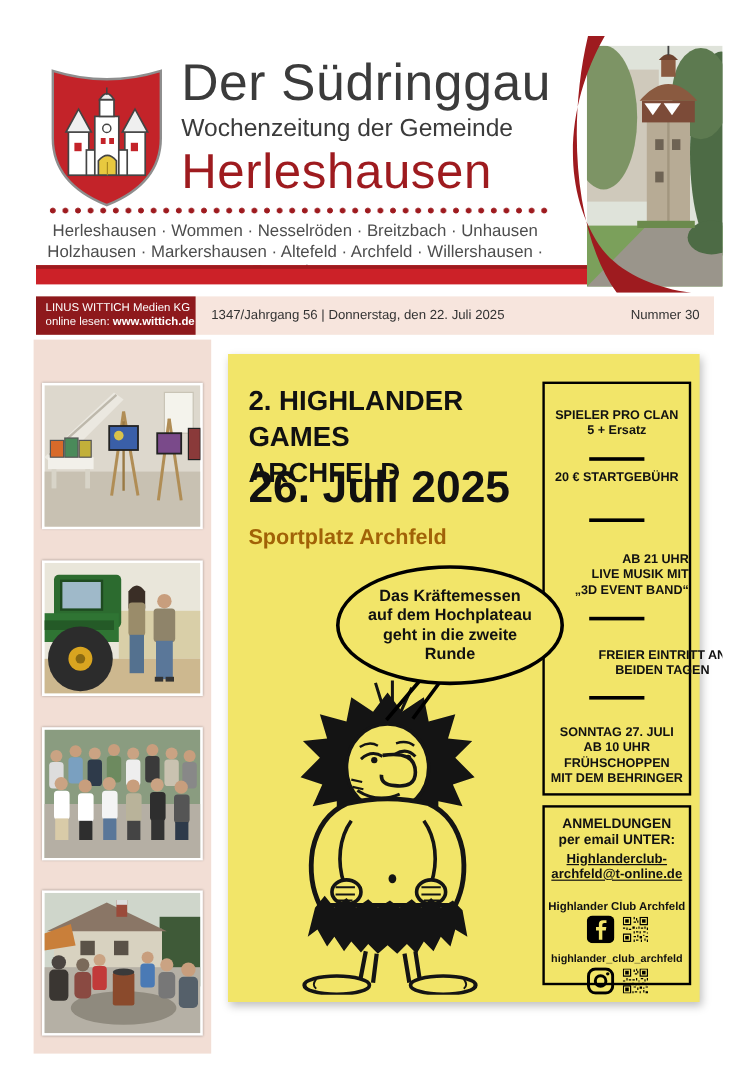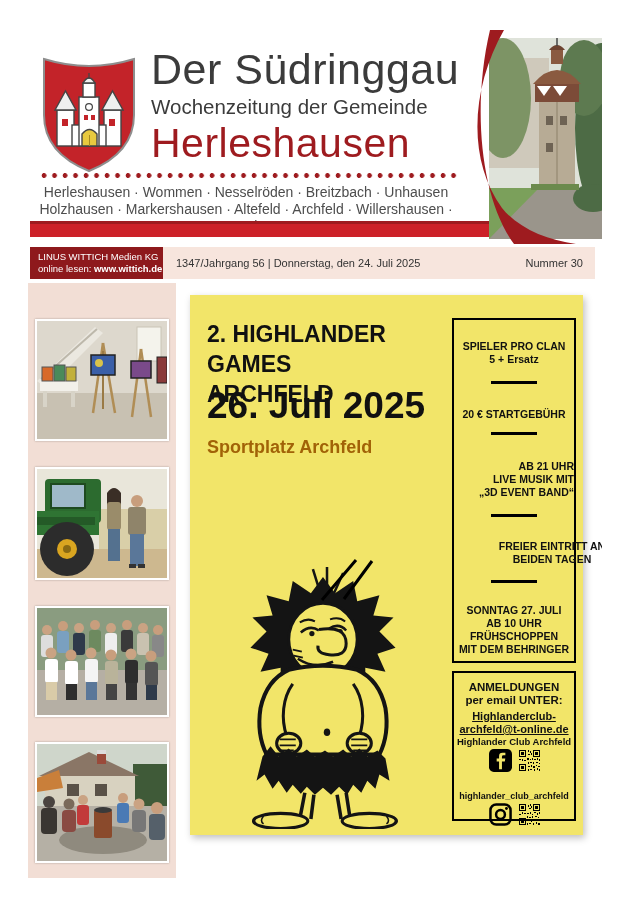--- a/index.html
+++ b/index.html
@@ -47,29 +47,29 @@
   .p-loc{left:17px;top:142px;font-size:18px;font-weight:bold;color:#a16207;}
   .bubble{left:90px;top:176px;width:184px;height:94px;border:3px solid #000;border-radius:50%;
           background:#f2e569;display:flex;align-items:center;justify-content:center;
           text-align:center;font-size:13.5px;font-weight:bold;line-height:16px;color:#111;z-index:2;}
   .bubble-tail{left:128px;top:264px;width:66px;height:42px;z-index:1;}
   .caveman{left:10px;top:270px;width:252px;height:264px;}
   .detail-box{left:262px;top:23px;width:124px;height:345px;border:2.5px solid #000;box-sizing:border-box;}
   .d-item{position:absolute;left:0;width:100%;text-align:center;font-weight:bold;
           font-size:10.5px;line-height:13px;color:#111;}
   .dv{position:absolute;left:50%;transform:translateX(-50%);width:46px;height:3px;background:#000;}
-  .di0{top:20px;} .dd0{top:61px;} .di1{top:88px;} .dd1{top:112px;} .di2{top:140px;text-align:right;}
+  .di0{top:20px;} .dd0{top:61px;} .di1{top:72px;} .dd1{top:112px;} .di2{top:140px;text-align:right;}
   .dd2{top:194px;} .di3{top:220px;padding-left:38px;} .dd3{top:260px;} .di4{top:284px;}
   .contact-box{left:262px;top:376px;width:124px;height:150px;border:2.5px solid #000;box-sizing:border-box;
                display:flex;flex-direction:column;align-items:center;padding-top:8px;}
   .c-head{font-size:11.5px;font-weight:bold;line-height:13px;text-align:center;color:#111;}
   .c-email{font-size:11px;font-weight:bold;line-height:13px;text-align:center;color:#111;
            text-decoration:underline;margin-top:3px;}
-  .c-name{font-size:9.5px;font-weight:bold;margin-top:0;color:#111;}
-  .c-handle{font-size:9px;font-weight:bold;margin-top:15px;color:#111;}
+  .c-name{font-size:9.5px;font-weight:bold;margin-top:14px;color:#111;}
+  .c-handle{font-size:9px;font-weight:bold;margin-top:3px;color:#111;}
   .c-row{display:flex;gap:7px;align-items:center;margin-top:2px;}
 </style>
 </head>
 <body>
 
 <div id="page">
 
   <div class="abs coa">
     <svg viewBox="0 0 102 122" width="102" height="124">
       <path d="M6,6 Q51,20 96,6 L96,62 Q96,100 51,118 Q6,100 6,62 Z" fill="#c32329" stroke="#8e8e8e" stroke-width="2"></path>
@@ -143,21 +143,21 @@
     <svg viewBox="0 0 125 214" width="125" height="214">
       <path d="M52,0 C20,56 14,128 50,178 C66,198 94,210 124,214 L62,214 C28,168 20,76 38,0 Z" fill="#9e1b1f"></path>
     </svg>
   </div>
 
   <div class="abs infobar">
     <div class="abs pubbox">
       <div>LINUS WITTICH Medien KG</div>
       <div><span>online lesen: </span><b>www.wittich.de</b></div>
     </div>
-    <div class="abs issue-info">1347/Jahrgang 56  |  Donnerstag, den 24. Juli 2025</div>
+    <div class="abs issue-info">1347/Jahrgang 56  |  Donnerstag, den 22. Juli 2025</div>
     <div class="abs issue-number">Nummer 30</div>
   </div>
 
   <div class="abs sidebar">
 
     <div class="abs sp sp1">
       <svg viewBox="0 0 130 118" height="118">
         <rect width="130" height="118" fill="#ddd8cd"></rect>
         <polygon points="0,60 58,6 66,12 10,68" fill="#ebe8e0"></polygon>
         <line x1="4" y1="58" x2="60" y2="8" stroke="#bdb8ab" stroke-width="2"></line>
@@ -292,20 +292,24 @@
     </div>
   </div>
 
   <div class="abs poster">
 
     <div class="abs p-title pre">2. HIGHLANDER GAMES
 ARCHFELD</div>
     <div class="abs p-date">26. Juli 2025</div>
     <div class="abs p-loc">Sportplatz Archfeld</div>
 
+    <div class="abs bubble pre">Das Kräftemessen
+auf dem Hochplateau
+geht in die zweite
+Runde</div>
     <div class="abs bubble-tail">
       <svg viewBox="0 0 66 42" width="66" height="42">
         <path d="M38,1 L4,41 M54,2 L26,40" stroke="#000" stroke-width="3" fill="none"></path>
       </svg>
     </div>
 
     <div class="abs caveman">
       <svg viewBox="0 0 250 262" width="252" height="264">
         <path d="M120,30 L112,4 M126,30 L126,2 M132,30 L142,8" stroke="#141414" stroke-width="2.5" fill="none"></path>
         <polygon points="122,12 134,28 152,16 156,36 178,30 172,50 192,52 178,66 194,82 176,88 184,106 164,102 164,120 148,110 140,126 122,114 104,126 96,110 80,120 80,102 60,106 68,88 50,82 66,66 52,52 72,50 66,30 88,36 92,16 110,28" fill="#141414"></polygon>

